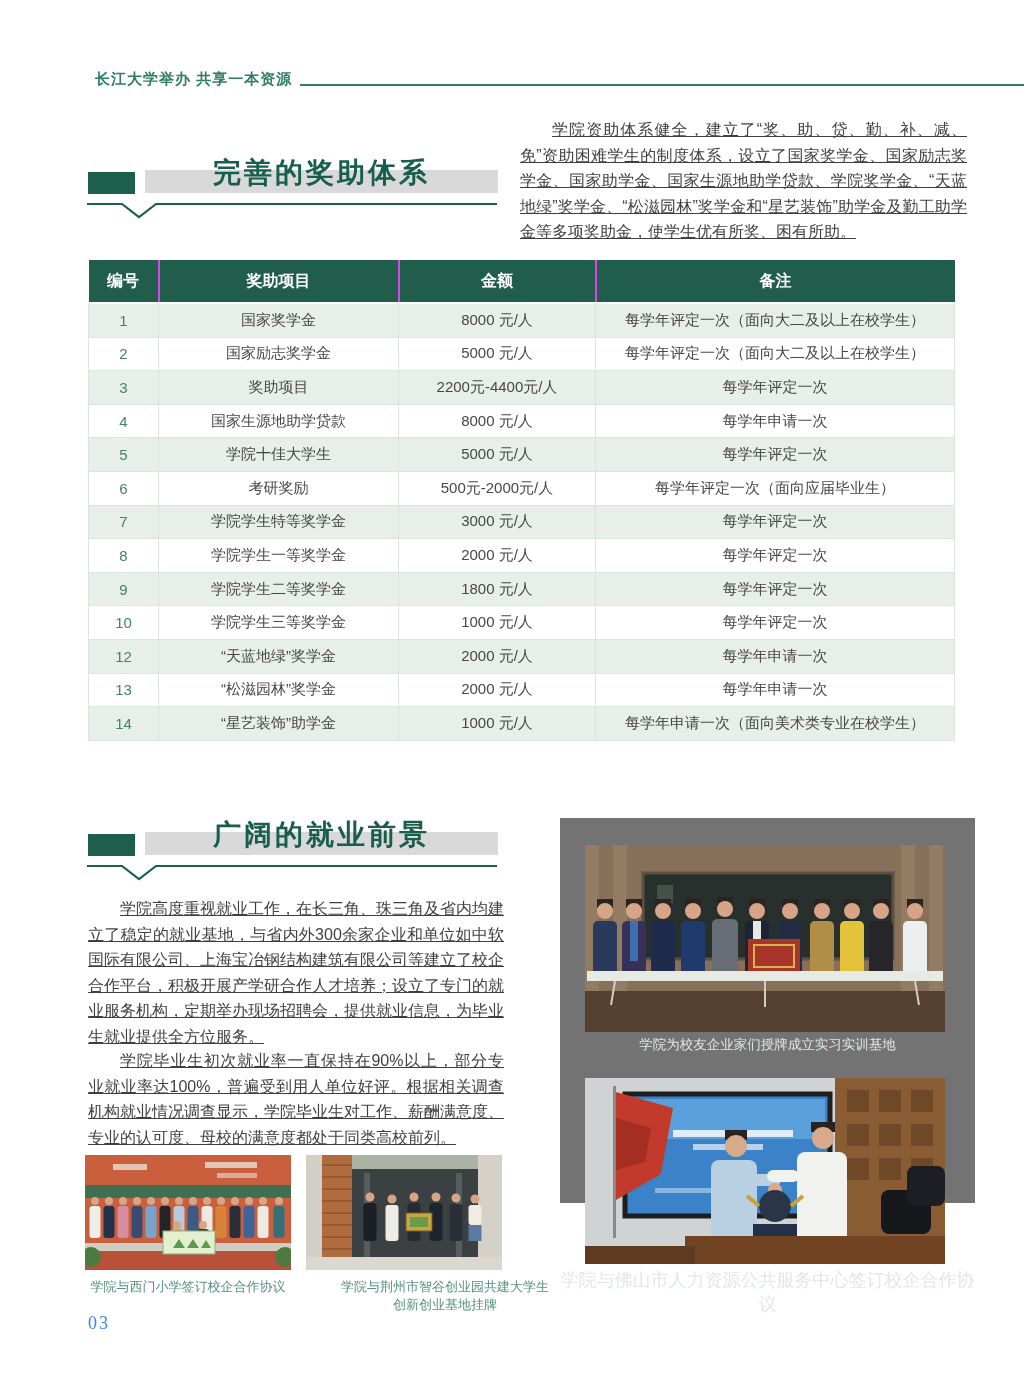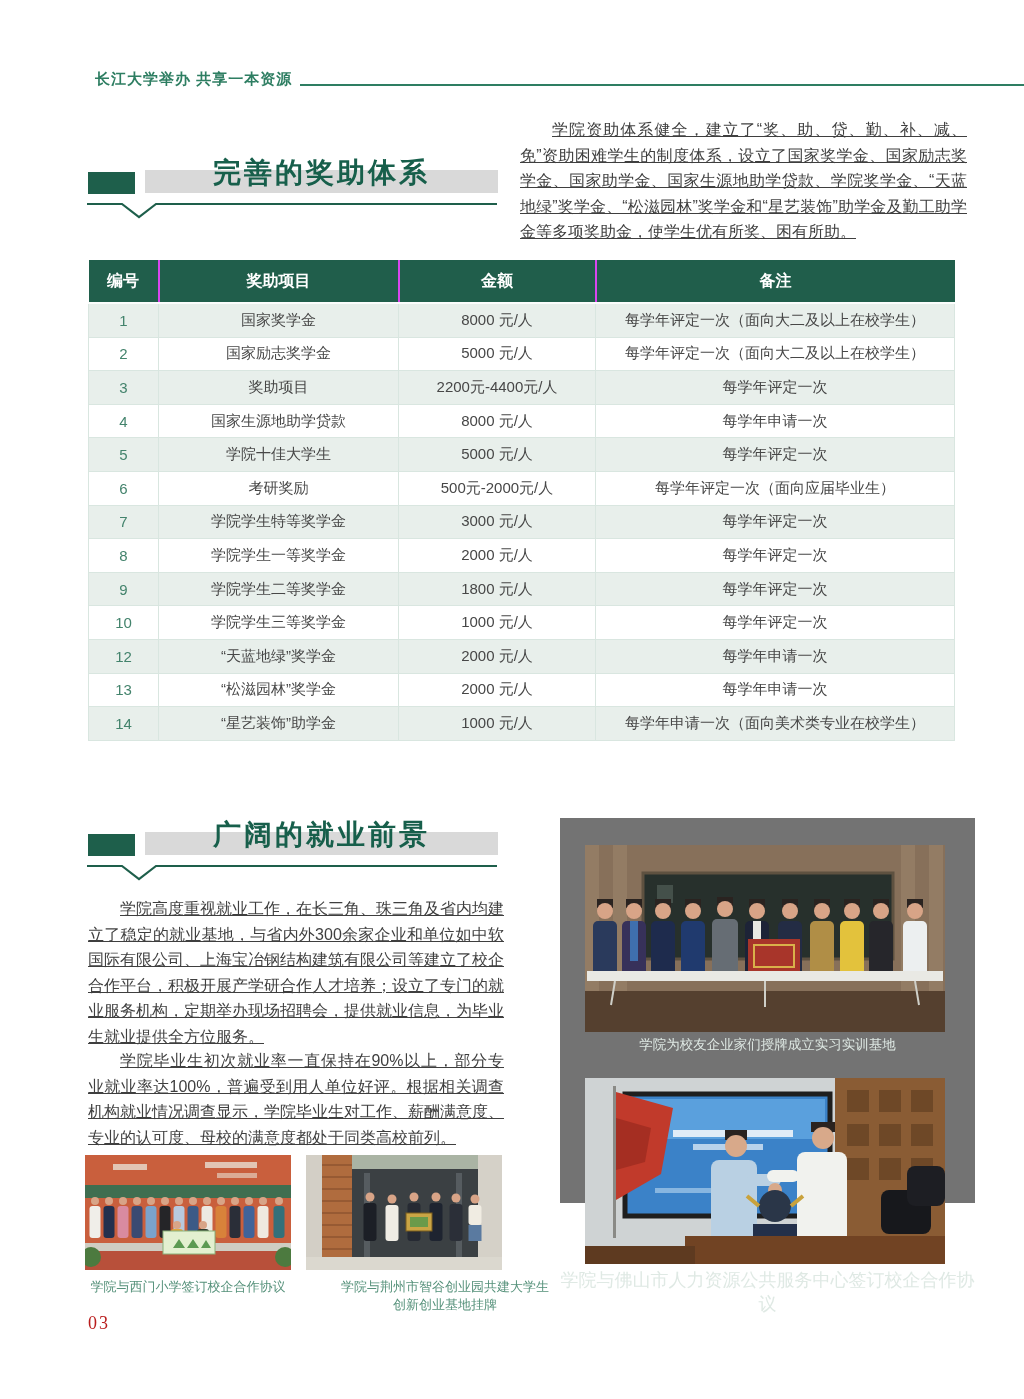--- a/index.html
+++ b/index.html
@@ -43,21 +43,21 @@
   .photoA{position:absolute;left:85px;top:1155px;width:206px;height:115px;}
   .photoB{position:absolute;left:306px;top:1155px;width:196px;height:115px;}
   .capA{position:absolute;left:85px;top:1278px;width:206px;text-align:center;font-size:13px;color:#55917a;line-height:18px;}
   .capB{position:absolute;left:296px;top:1278px;width:216px;text-align:center;font-size:13px;color:#55917a;line-height:18px;margin-left:41px;}
   
   .panel{position:absolute;left:540px;top:818px;width:415px;height:385px;background:#737373;margin-left:20px;}
   .panel .ph1{position:absolute;left:25px;top:27px;width:360px;height:187px;}
   .panel .cap1{position:absolute;left:0;top:218px;width:100%;text-align:center;font-size:13.5px;color:#dfe9e4;}
   .panel .ph2{position:absolute;left:25px;top:260px;width:360px;height:186px;}
   .panel .cap2{position:absolute;left:0;top:450px;width:100%;text-align:center;font-size:18px;color:#dfe9e4;}
-  .page-num{position:absolute;left:88px;top:1313px;font-family:"Liberation Serif","DejaVu Serif",serif;font-size:18px;color:#b91c1c;letter-spacing:2px;}
+  .page-num{position:absolute;left:88px;top:1313px;font-family:"Liberation Serif","DejaVu Serif",serif;font-size:18px;color:#3b82f6;letter-spacing:2px;}
   svg{display:block;}
 </style>
 </head>
 <body>
 
 <div class="page">
 
   <div class="masthead-title">长江大学举办 共享一本资源</div>
   <div class="masthead-line"></div>
 

